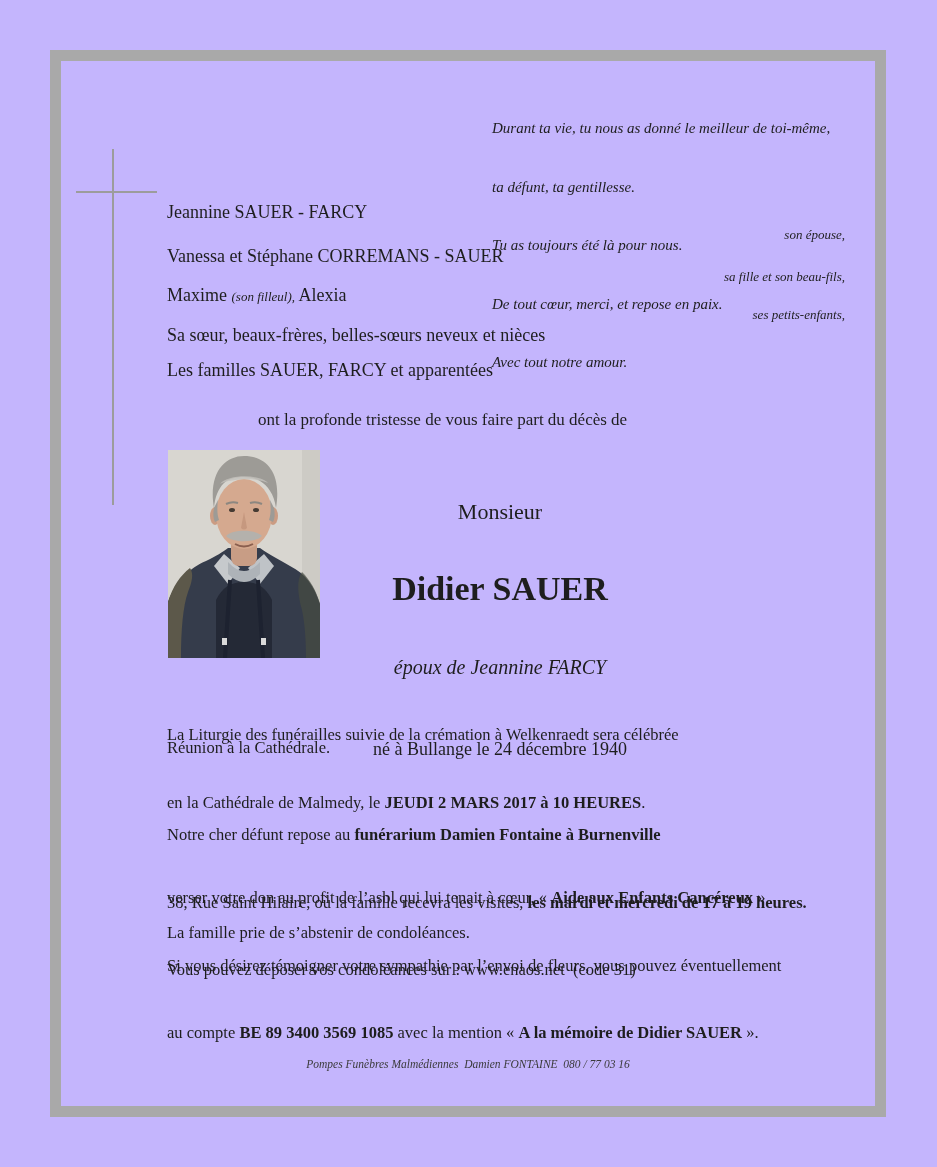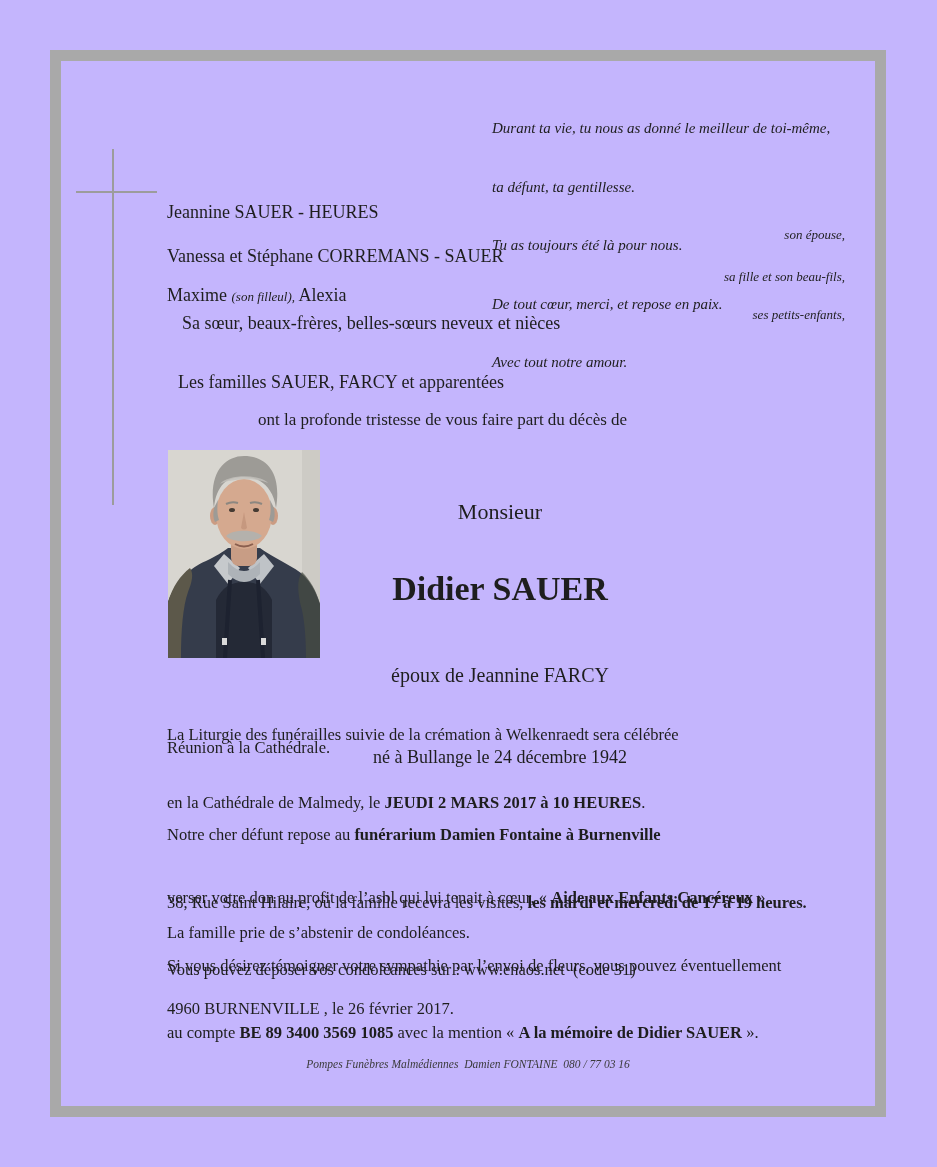--- a/index.html
+++ b/index.html
@@ -21,21 +21,21 @@
   .relation { right:92px; text-align:right; font-style:italic; font-size:13px; }
   .small-note { font-size:13px; font-style:italic; }
 
   .announcement { left:258px; top:410px; font-size:17px; }
 
   .photo { position:absolute; left:168px; top:450px; width:152px; height:208px; }
 
   .title-block { left:170px; top:458px; width:660px; text-align:center; }
   .t-monsieur { font-size:22px; line-height:36px; }
   .t-name { font-size:34px; font-weight:bold; line-height:42px; margin-top:2px; }
-  .t-epoux { font-size:20px; line-height:26px; margin-top:16px; }
+  .t-epoux { font-size:20px; line-height:26px; margin-top:8px;font-style:italic; }
   .t-birth { font-size:18px; line-height:23px; margin-top:22px; }
   .t-death { font-size:18px; line-height:23px; }
 
   .para { left:167px; font-size:16.5px; line-height:22.5px; }
   .para b { font-weight:bold; }
 
   .footer { left:61px; top:1058px; width:814px; text-align:center;
             font-style:italic; font-size:11.5px; color:#3a3a3a; }
 </style>
 </head>
@@ -49,31 +49,31 @@
   <div class="cross-h"></div>
 
   <div class="abs quote">
     <div>Durant ta vie, tu nous as donné le meilleur de toi-même,</div>
     <div>ta défunt, ta gentillesse.</div>
     <div>Tu as toujours été là pour nous.</div>
     <div>De tout cœur, merci, et repose en paix.</div>
     <div>Avec tout notre amour.</div>
   </div>
 
-  <div class="abs mourner" style="top:202px;">Jeannine SAUER - HEURES</div>
+  <div class="abs mourner" style="top:202px;">Jeannine SAUER - FARCY</div>
   <div class="abs relation" style="top:227px;">son épouse,</div>
 
   <div class="abs mourner" style="top:246px;">Vanessa et Stéphane CORREMANS - SAUER</div>
   <div class="abs relation" style="top:269px;">sa fille et son beau-fils,</div>
 
   <div class="abs mourner" style="top:285px;"><span>Maxime </span><span class="small-note">(son filleul),</span><span> Alexia</span></div>
   <div class="abs relation" style="top:307px;">ses petits-enfants,</div>
 
-  <div class="abs mourner" style="top:313px;margin-left:15px;">Sa sœur, beaux-frères, belles-sœurs neveux et nièces</div>
-  <div class="abs mourner" style="top:372px;margin-left:11px;">Les familles SAUER, FARCY et apparentées</div>
+  <div class="abs mourner" style="top:325px;">Sa sœur, beaux-frères, belles-sœurs neveux et nièces</div>
+  <div class="abs mourner" style="top:360px;">Les familles SAUER, FARCY et apparentées</div>
 
   <div class="abs announcement">ont la profonde tristesse de vous faire part du décès de</div>
 
   <svg class="photo" viewBox="0 0 152 208" aria-hidden="true">
     <rect x="0" y="0" width="152" height="208" fill="#d8d6d0"></rect>
     <rect x="134" y="0" width="18" height="208" fill="#c4c2bc" opacity="0.55"></rect>
 
     <path d="M0,208 L0,152 C8,130 22,118 38,111 C48,106 55,102 60,98 L92,98 C100,104 112,110 122,116 C138,124 146,136 152,154 L152,208 Z" fill="#353c4b"></path>
     <path d="M0,208 L0,152 C5,136 12,126 22,118 C26,124 24,132 20,142 C15,156 13,180 13,208 Z" fill="#5c584a"></path>
     <path d="M152,208 L152,154 C148,140 142,130 134,122 C128,130 130,146 134,160 C137,174 138,192 138,208 Z" fill="#474c42" opacity="0.7"></path>
@@ -110,21 +110,21 @@
     <path d="M62,130 L57,208" stroke="#1d2230" stroke-width="4" fill="none"></path>
     <path d="M90,130 L95,208" stroke="#1d2230" stroke-width="4" fill="none"></path>
     <rect x="54" y="188" width="5" height="7" fill="#d9d9d9"></rect>
     <rect x="93" y="188" width="5" height="7" fill="#d9d9d9"></rect>
   </svg>
 
   <div class="abs title-block">
     <div class="t-monsieur">Monsieur</div>
     <div class="t-name">Didier SAUER</div>
     <div class="t-epoux">époux de Jeannine FARCY</div>
-    <div class="t-birth">né à Bullange le 24 décembre 1942</div>
+    <div class="t-birth">né à Bullange le 24 décembre 1940</div>
   </div>
 
   <div class="abs para" style="top:679px;">
     <div>La Liturgie des funérailles suivie de la crémation à Welkenraedt sera célébrée</div>
     <div><span>en la Cathédrale de Malmedy, le </span><b>JEUDI 2 MARS 2017 à 10 HEURES</b><span>.</span></div>
   </div>
 
   <div class="abs para" style="top:737px;">Réunion à la Cathédrale.</div>
 
   <div class="abs para" style="top:779px;">
@@ -135,17 +135,16 @@
   <div class="abs para" style="top:842px;">
     <div><span>verser votre don au profit de l’asbl qui lui tenait à cœur, « </span><b>Aide aux Enfants Cancéreux</b><span> »</span></div>
     <div>Si vous désirez témoigner votre sympathie par l’envoi de fleurs, vous pouvez éventuellement</div>
     <div><span>au compte </span><b>BE 89 3400 3569 1085</b><span> avec la mention « </span><b>A la mémoire de Didier SAUER</b><span> ».</span></div>
   </div>
 
   <div class="abs para" style="top:922px;">La famille prie de s’abstenir de condoléances.</div>
 
   <div class="abs para" style="top:959px;">Vous pouvez déposer vos condoléances sur : www.enaos.net  (code 31)</div>
 
-  <div class="abs para" style="top:998px;">4960 BURNENVILLE , le 26 février 2017.</div>
 
   <div class="abs footer">Pompes Funèbres Malmédiennes  Damien FONTAINE  080 / 77 03 16</div>
 
 </div>
 
 </body></html>

